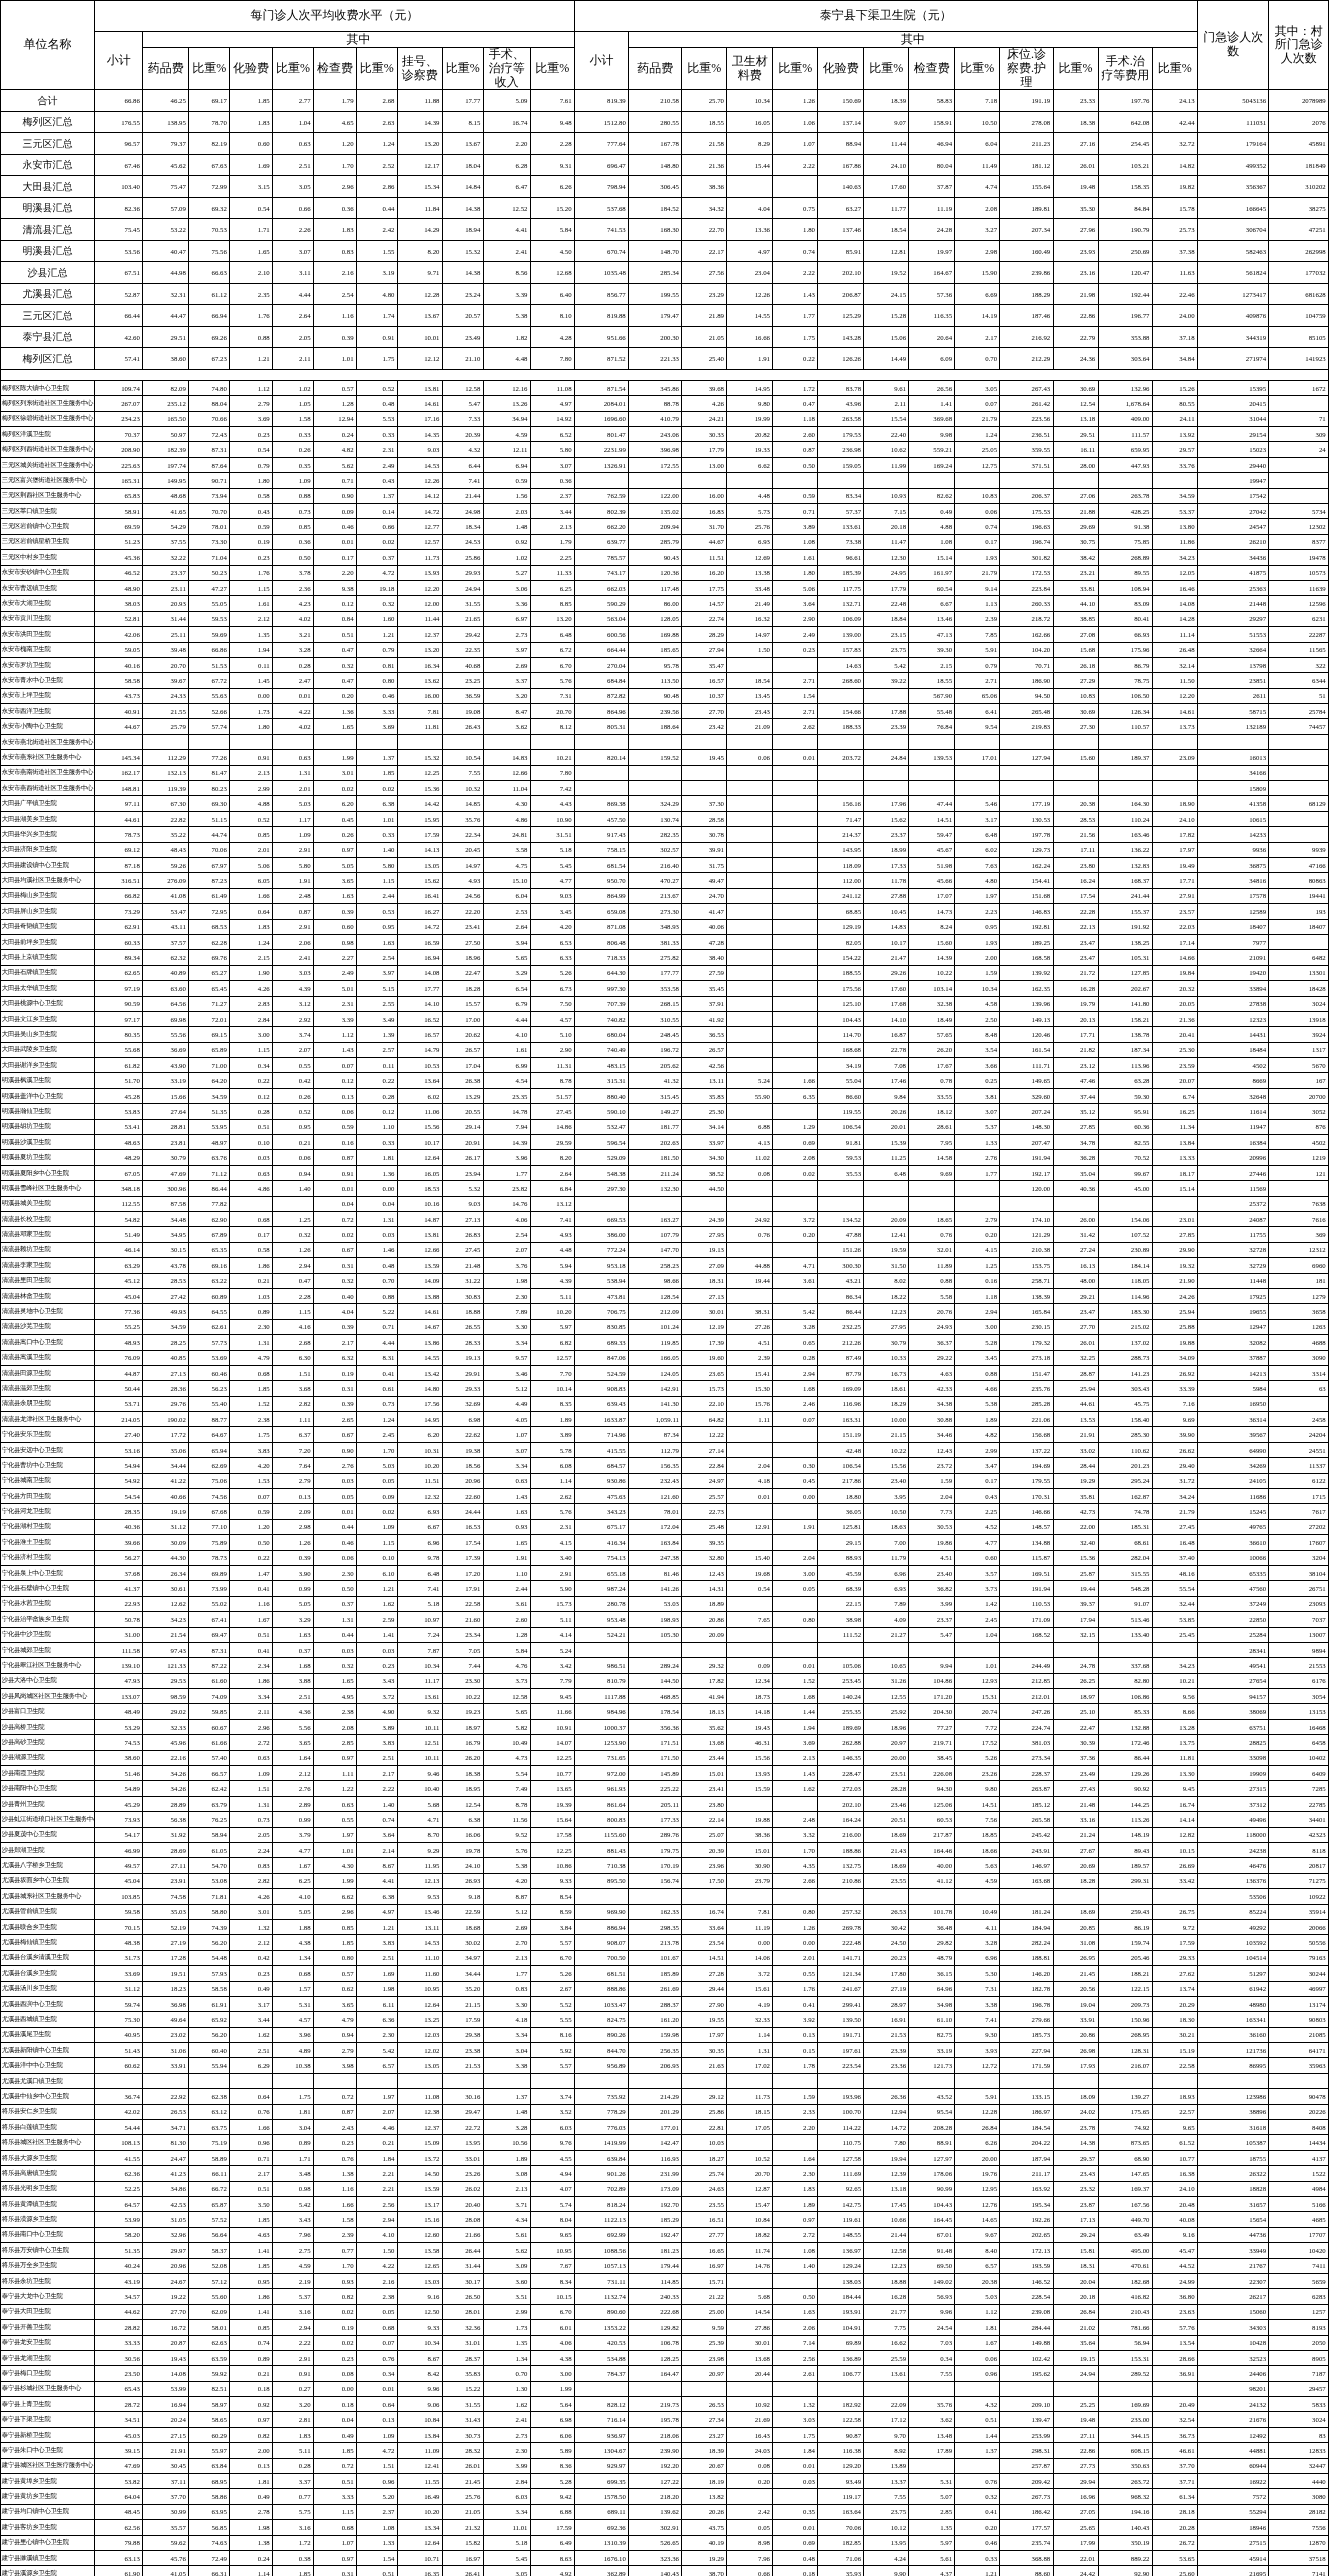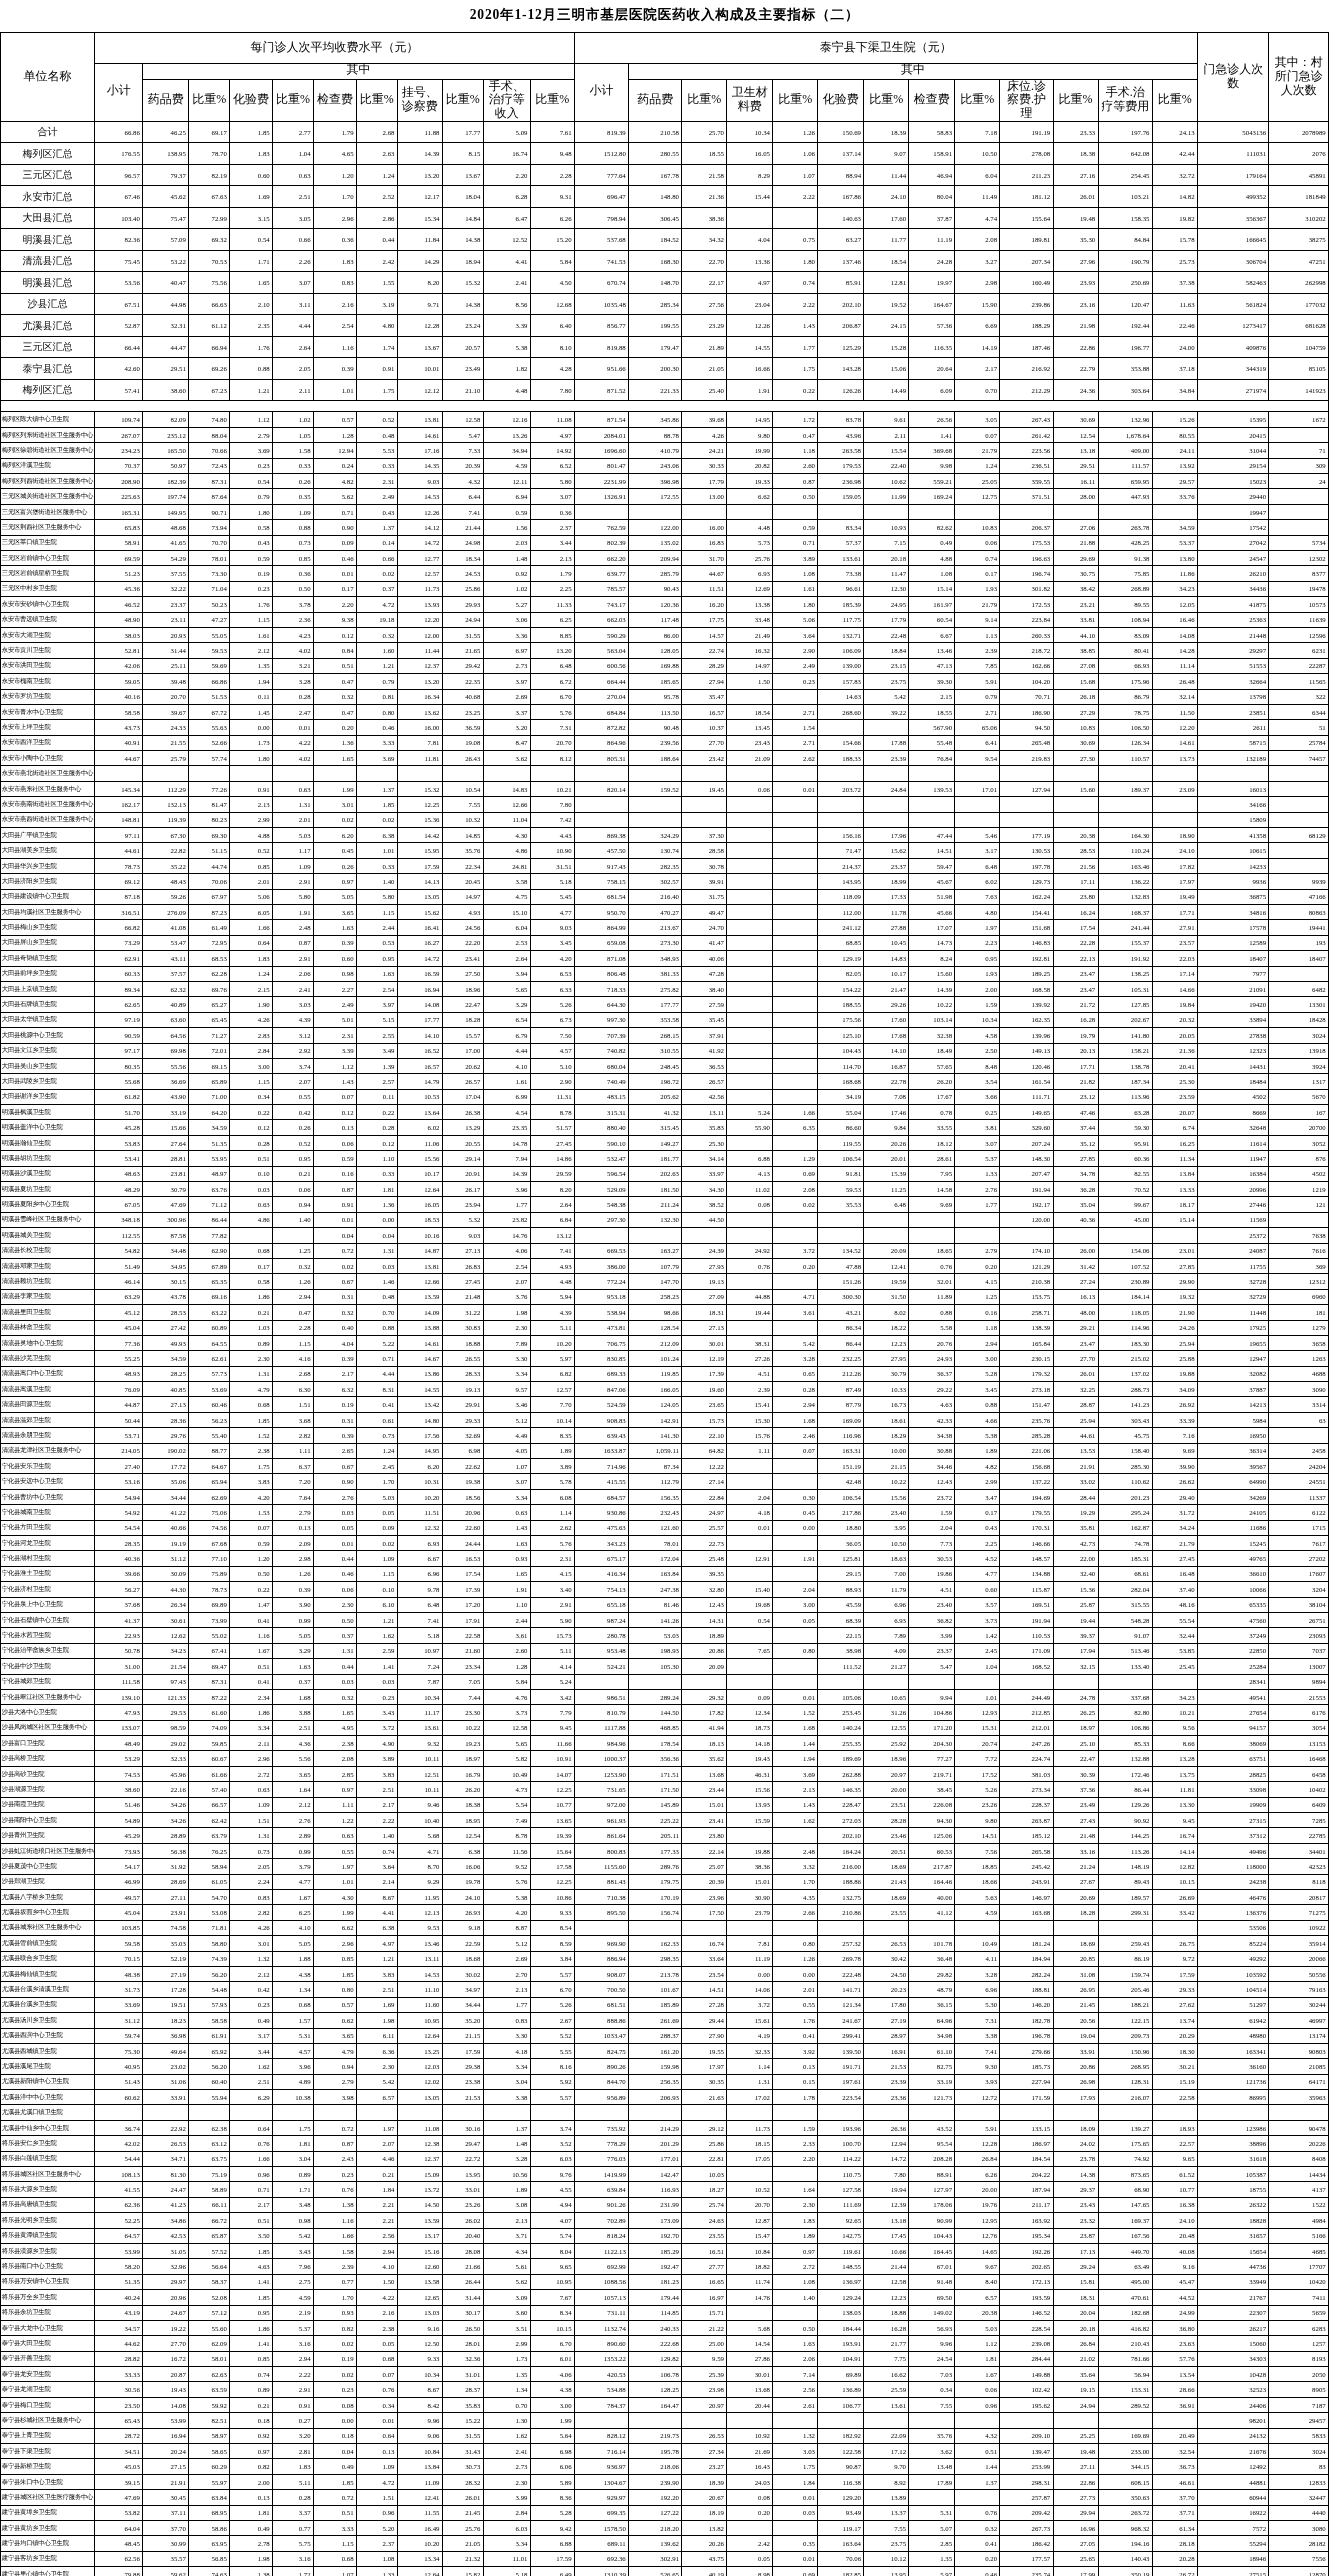--- a/index.html
+++ b/index.html
@@ -4,35 +4,34 @@
 <style>
   html,body { margin:0; padding:0; background:#ffffff; }
   body { font-family:"Liberation Serif", serif; color:#000; }
   .page { width:1329px; }
   .title { text-align:center; font-size:13.6px; font-weight:bold; margin:6px 0 7.6px 0; letter-spacing:0.8px; }
   .unit-note { font-size:8.3px; margin:0 0 1.5px 3px; }
   table.main { border-collapse:collapse; table-layout:fixed; width:1329px; border:1.5px solid #000; }
   table.main th, table.main td { border:0.8px solid #000; padding:0 1.5px; overflow:hidden; }
   thead th { font-size:12px; font-weight:normal; text-align:center; vertical-align:middle; white-space:normal; line-height:1.15; padding:0.8px 0.8px; }
   thead tr.r1 th { height:30px; }
-  thead tr.r2 th { height:15px;font-family:Liberation Mono, monospace; }
+  thead tr.r2 th { height:15px; }
   thead tr.r3 th { height:33px; }
   tbody td { font-size:6.8px; white-space:nowrap; }
   tbody td.num { text-align:right; padding-right:2.3px; }
   tbody tr.hospital td { height:14.4px; }
   tbody tr.hospital td.name { text-align:left; font-size:6.4px; letter-spacing:-0.3px; padding-left:0.8px; }
   tbody tr.summary td { height:20.5px; }
   tbody tr.summary td.name { text-align:center; font-size:10px; }
   tbody tr.blank td { height:10px; border-left:none; border-right:none; }
 </style>
 </head>
 <body>
 
 <div class="page">
-  <div class="title">2020年1-12月三明市基层医院医药收入构成及主要指标（二）</div>
 
   <table class="main">
     <colgroup>
       <col style="width:92px">
       <col style="width:47px">
         <col style="width:45px">
         <col style="width:40px">
         <col style="width:42px">
         <col style="width:40px">
         <col style="width:42px">

